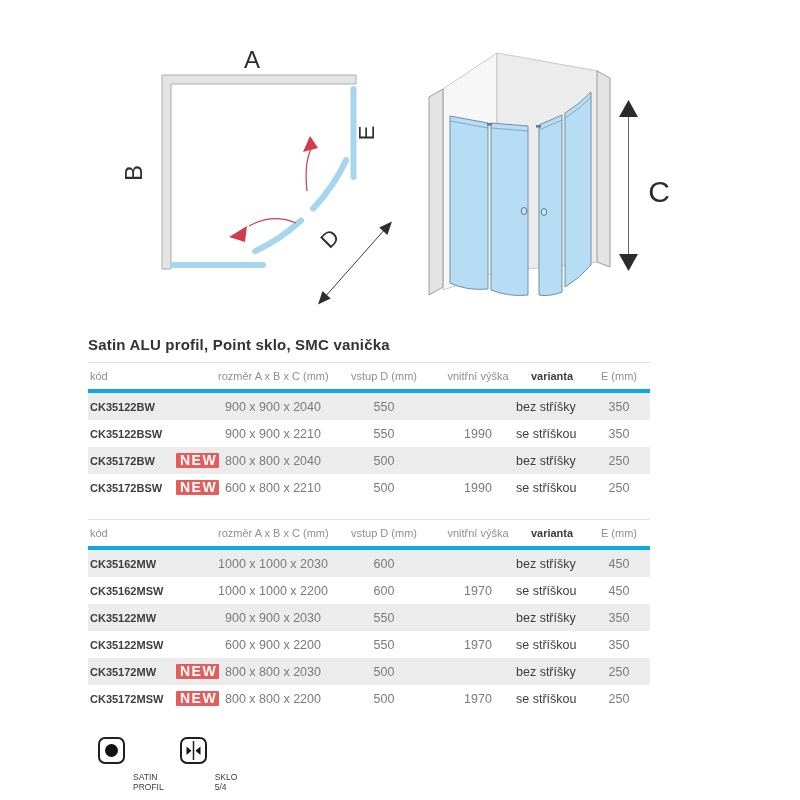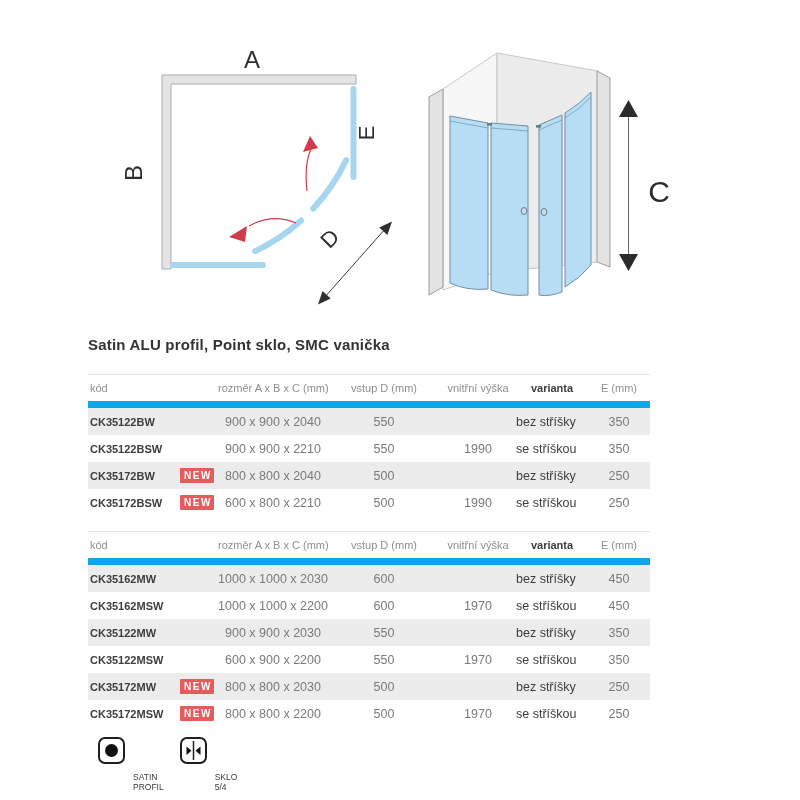--- a/index.html
+++ b/index.html
@@ -13,38 +13,38 @@
   .plan-svg{position:absolute;left:100px;top:30px;}
   .iso-svg{position:absolute;left:410px;top:40px;}
 
   
   .tbl{position:absolute;left:88px;width:562px;}
   .tbl-1{top:336px;}
   .tbl-2{top:511px;}
   .tbl-title{font-size:15px;font-weight:bold;color:#333;line-height:18px;letter-spacing:.2px;}
   .tbl-header{
     display:grid;grid-template-columns:88px 42px 110px 112px 76px 72px 62px;
-    margin-top:20px;height:26px;align-items:center;
-    border-top:1px solid #e2e2e2;border-bottom:7px solid #0ea5e9;
+    margin-top:8px;height:26px;align-items:center;
+    border-top:1px solid #e2e2e2;border-bottom:4px solid #0ea5e9;
     font-size:11px;color:#8f8f8f;
   }
   .tbl-row{
     display:grid;grid-template-columns:88px 42px 110px 112px 76px 72px 62px;
     height:27px;align-items:center;font-size:12.5px;color:#7a7a7a;
   }
   .rows > .tbl-row:nth-child(odd){background:#ececec;}
   .cell{white-space:nowrap;}
   .cell-left{text-align:left;padding-left:2px;}
   .cell-center{text-align:center;}
   .cell-code{font-size:11px;font-weight:bold;color:#3d3d3d;}
   .cell-variant{font-weight:normal;color:#3d3d3d;text-align:left;}
   .hdr-variant{font-weight:bold;color:#3d3d3d;text-align:center;}
   .cell-badge{text-align:center;}
   .badge{
-    display:inline-block;background:#e35d5d;color:#fff;font-size:10px;font-weight:bold;
+    display:inline-block;background:#e35d5d;color:#fff;font-size:14px;font-weight:bold;
     letter-spacing:1.5px;padding:2.5px 2px 2.5px 4px;border-radius:1px;line-height:10px;
   }
 
   
   .legend{position:absolute;left:98px;top:737px;display:flex;gap:16px;}
   .legend-item{display:flex;gap:8px;}
   .legend-label{font-size:8.5px;color:#3a3a3a;line-height:10px;padding-top:3px;margin-top:32px;}
 </style>
 </head>
 <body>

